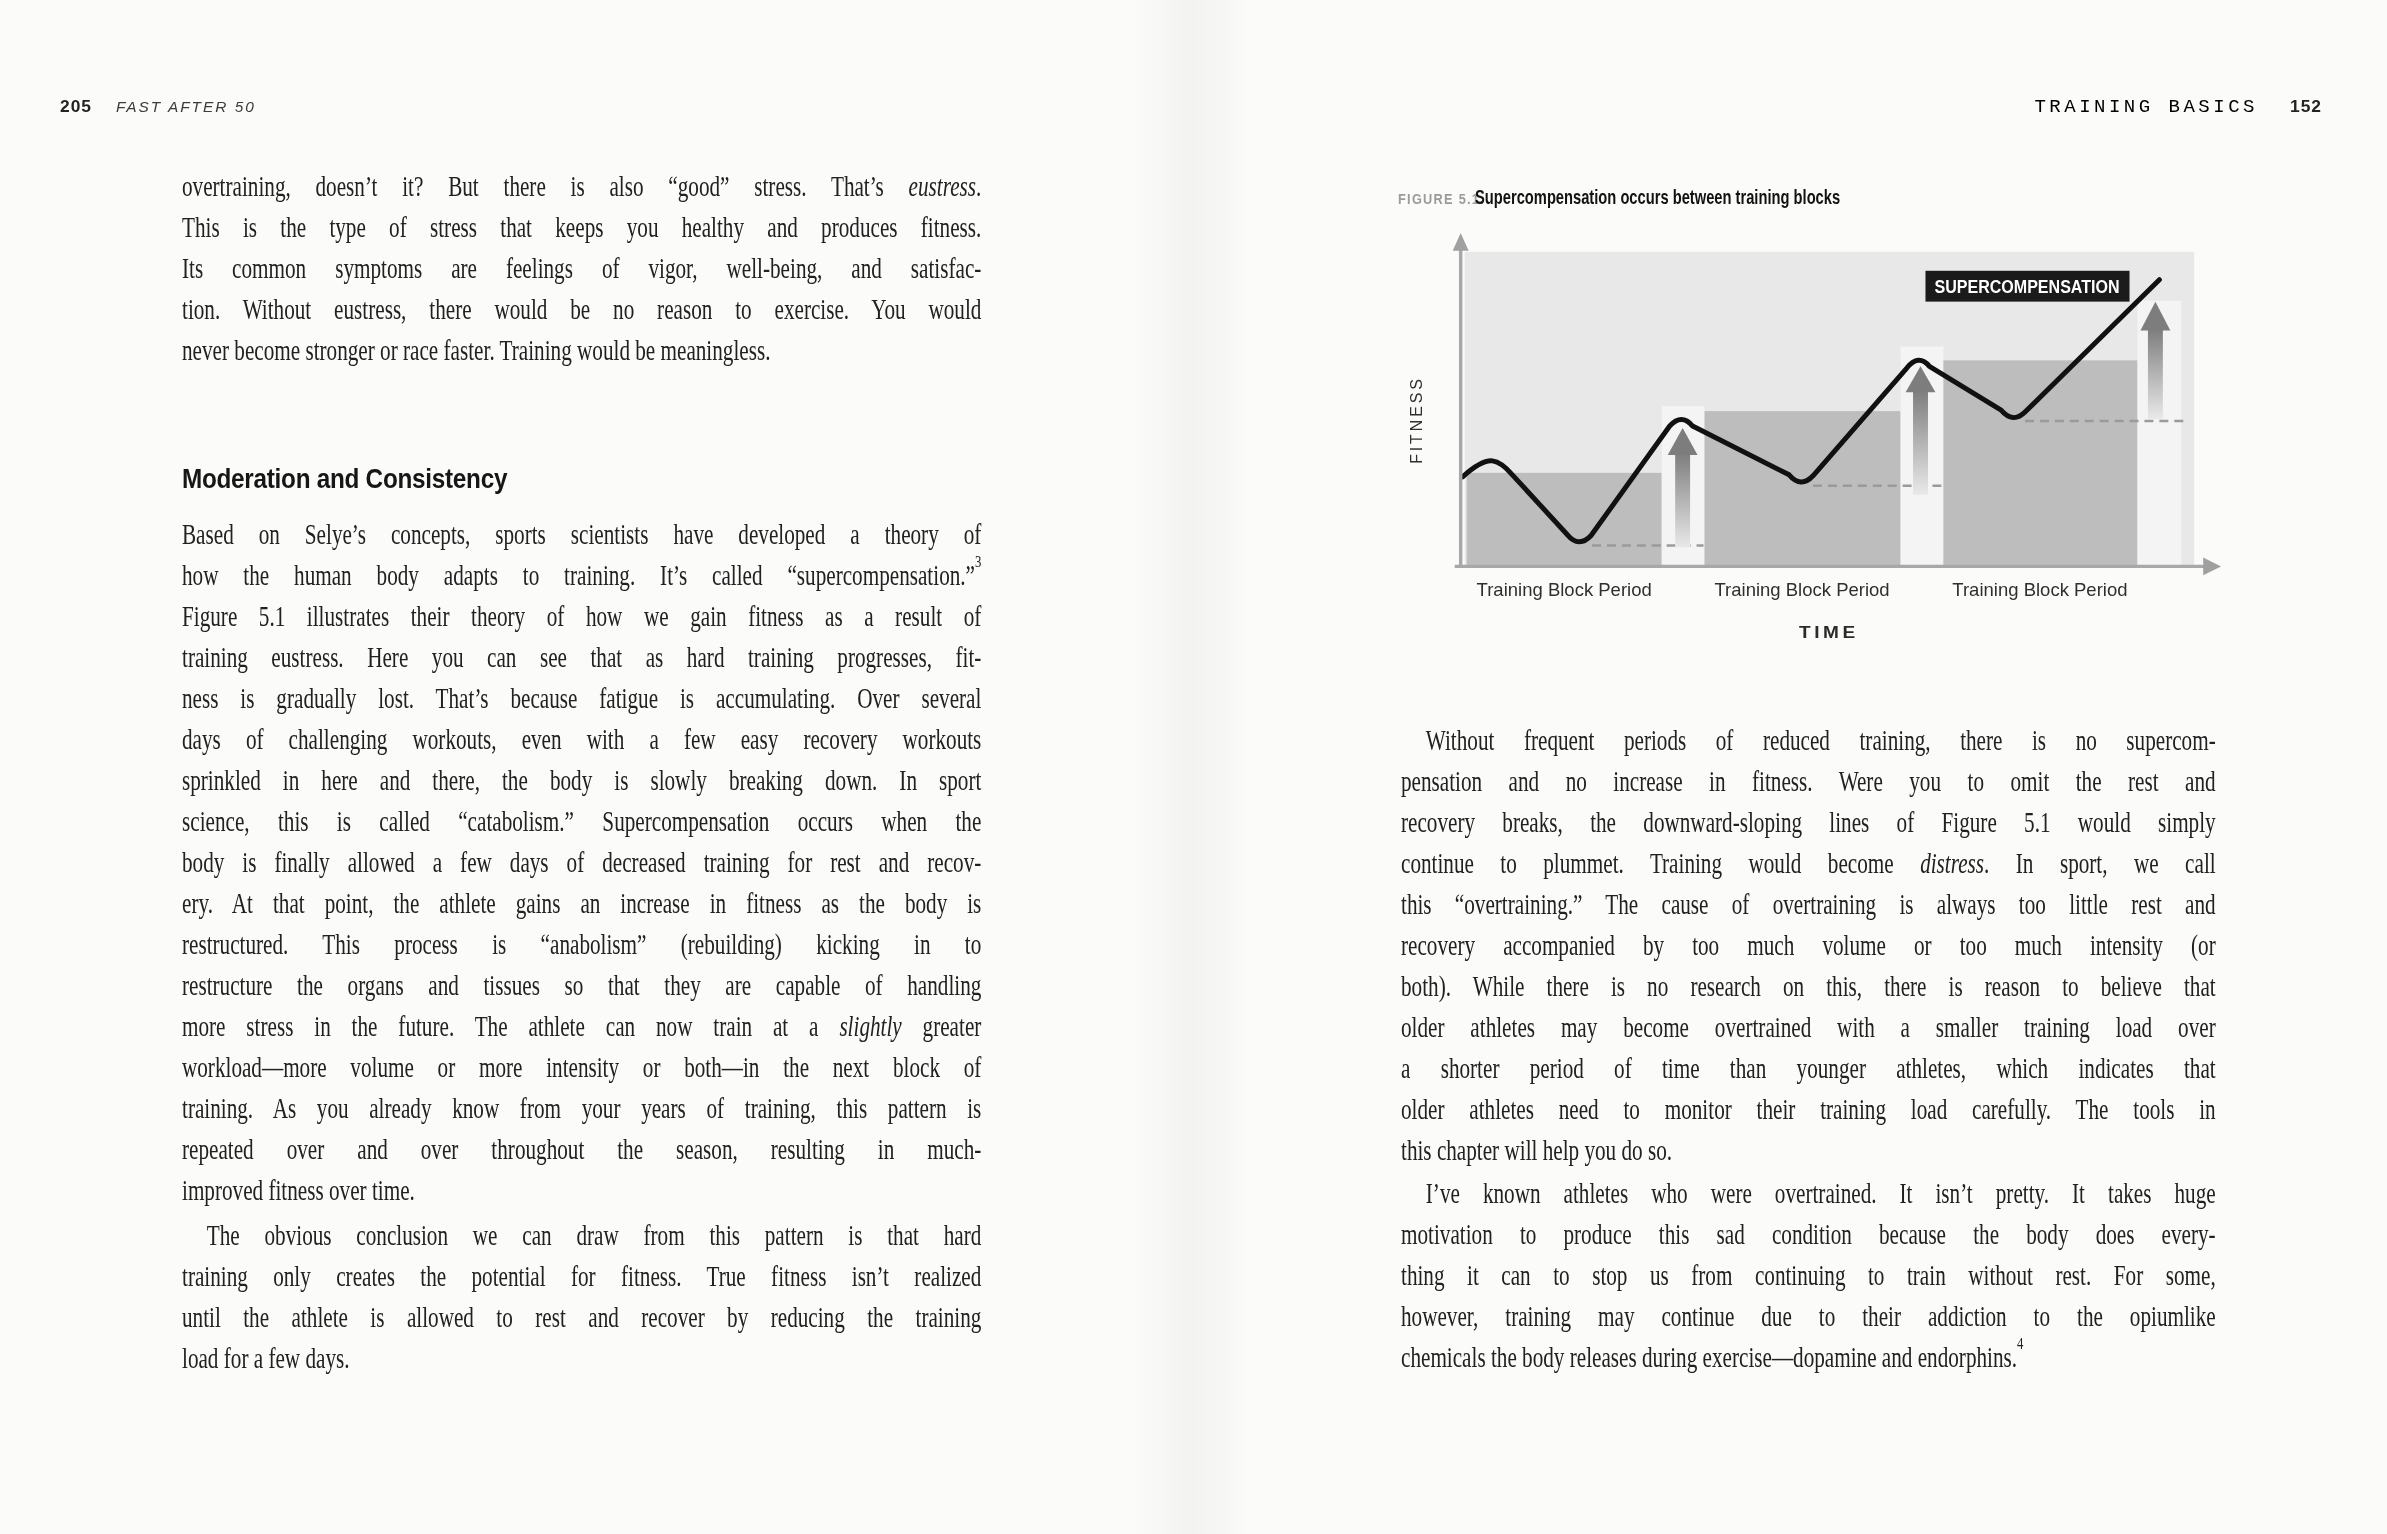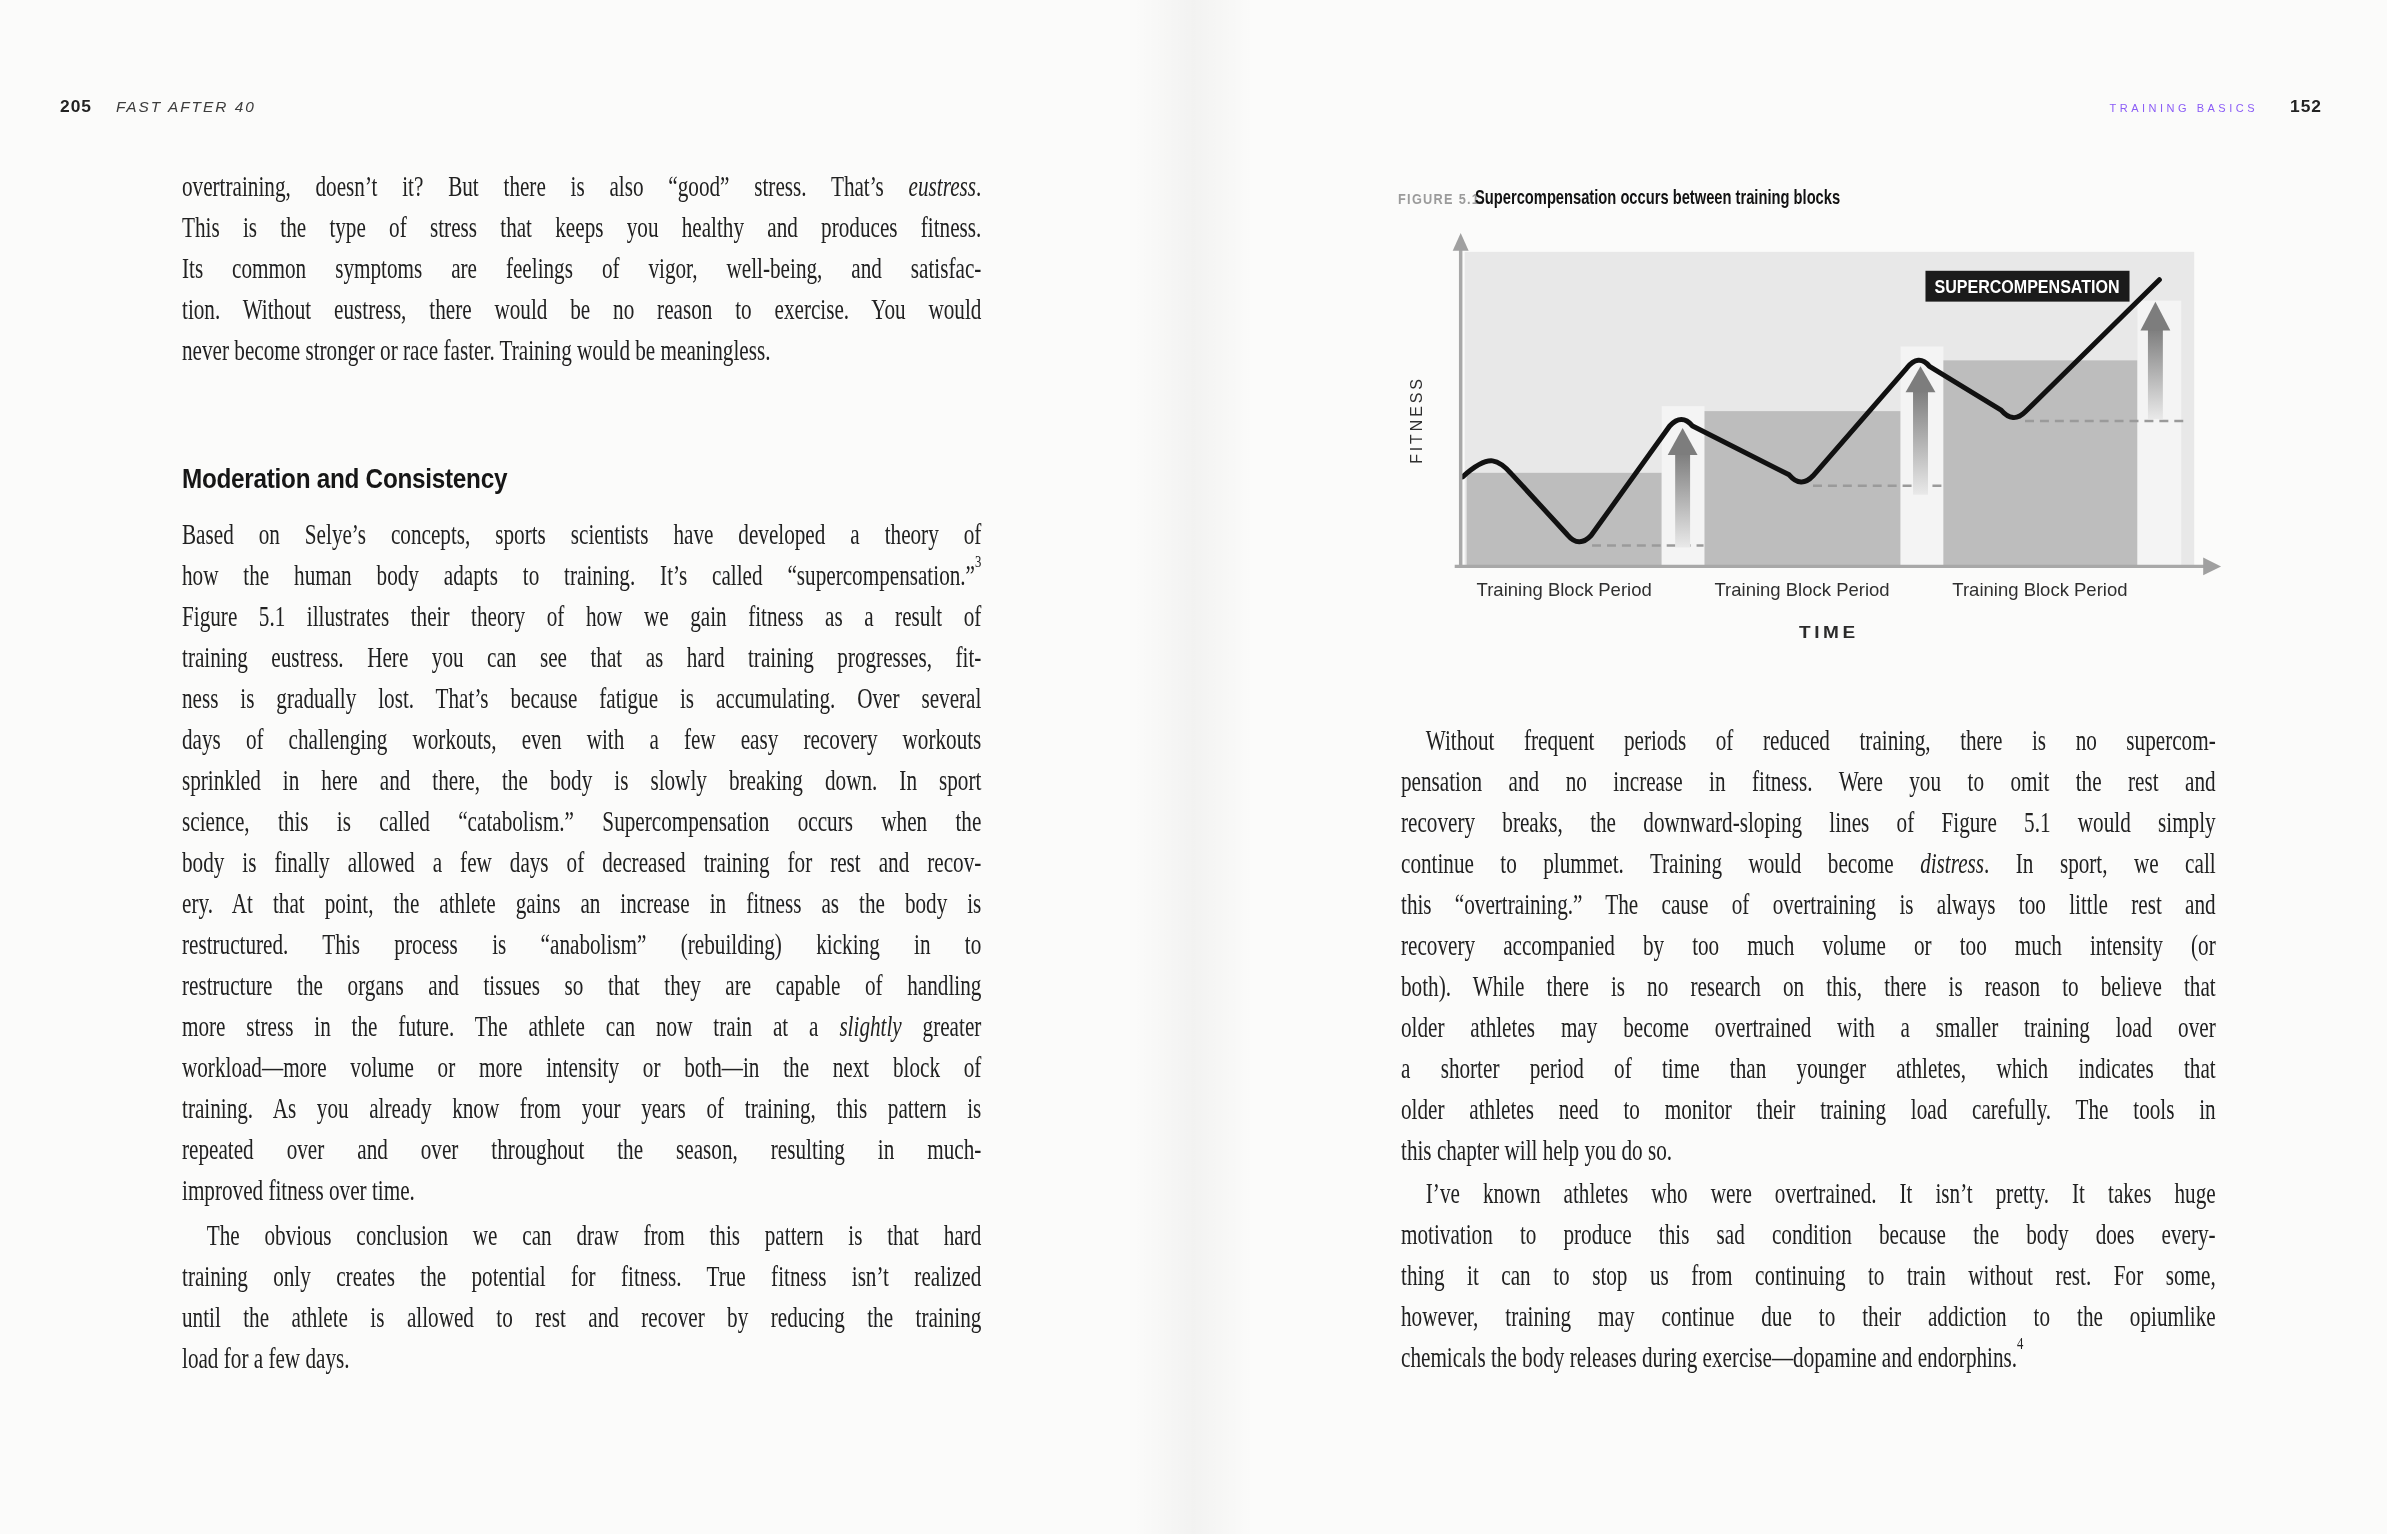--- a/index.html
+++ b/index.html
@@ -15,21 +15,21 @@
     pointer-events:none;
   }
   
   .runhead{position:absolute;top:96px;font-family:"Liberation Sans",sans-serif;white-space:nowrap;}
   .runhead .folio{font-weight:bold;font-size:17.4px;letter-spacing:1px;color:#232323;}
   .runhead-left{left:60px;}
   .runhead-left .book-title{
     font-style:italic;font-size:15.4px;letter-spacing:2px;color:#3c3c3c;margin-left:24px;
   }
   .runhead-right{right:65px;text-align:right;}
-  .runhead-right .chap-title{font-size:11px;letter-spacing:3.5px;color:#8b5cf6;margin-right:32px;}
+  .runhead-right .chap-title{font-size:19px;letter-spacing:3.5px;color:#000000;margin-right:32px;font-family:Liberation Mono, monospace;}
   
   .para{
     position:absolute;font-size:29px;line-height:41px;color:#212121;
     transform:scaleX(0.73);transform-origin:left top;
   }
   .para.left-col{left:182px;width:1095px;}
   .para.right-col{left:1401px;width:1116px;}
   .line{text-align:justify;text-align-last:justify;height:41px;overflow:visible;}
   .line.last{text-align-last:left;}
   .line.indent{text-indent:34px;}
@@ -60,21 +60,21 @@
   .chart-svg{position:absolute;left:1393px;top:221px;}
   .chart-svg text{font-family:"Liberation Sans",sans-serif;}
 </style>
 </head>
 <body>
 
 <div class="gutter"></div>
 
 <section>
   <header class="runhead runhead-left">
-    <span class="folio">205</span><span class="book-title">FAST AFTER 40</span>
+    <span class="folio">205</span><span class="book-title">FAST AFTER 50</span>
   </header>
 
   <div class="para left-col p-l1">
       <div class="line">overtraining, doesn’t it? But there is also “good” stress. That’s <i>eustress</i>.</div>
       <div class="line">This is the type of stress that keeps you healthy and produces fitness.</div>
       <div class="line">Its common symptoms are feelings of vigor, well-being, and satisfac-</div>
       <div class="line">tion. Without eustress, there would be no reason to exercise. You would</div>
       <div class="line last">never become stronger or race faster. Training would be meaningless.</div>
     </div>
 

